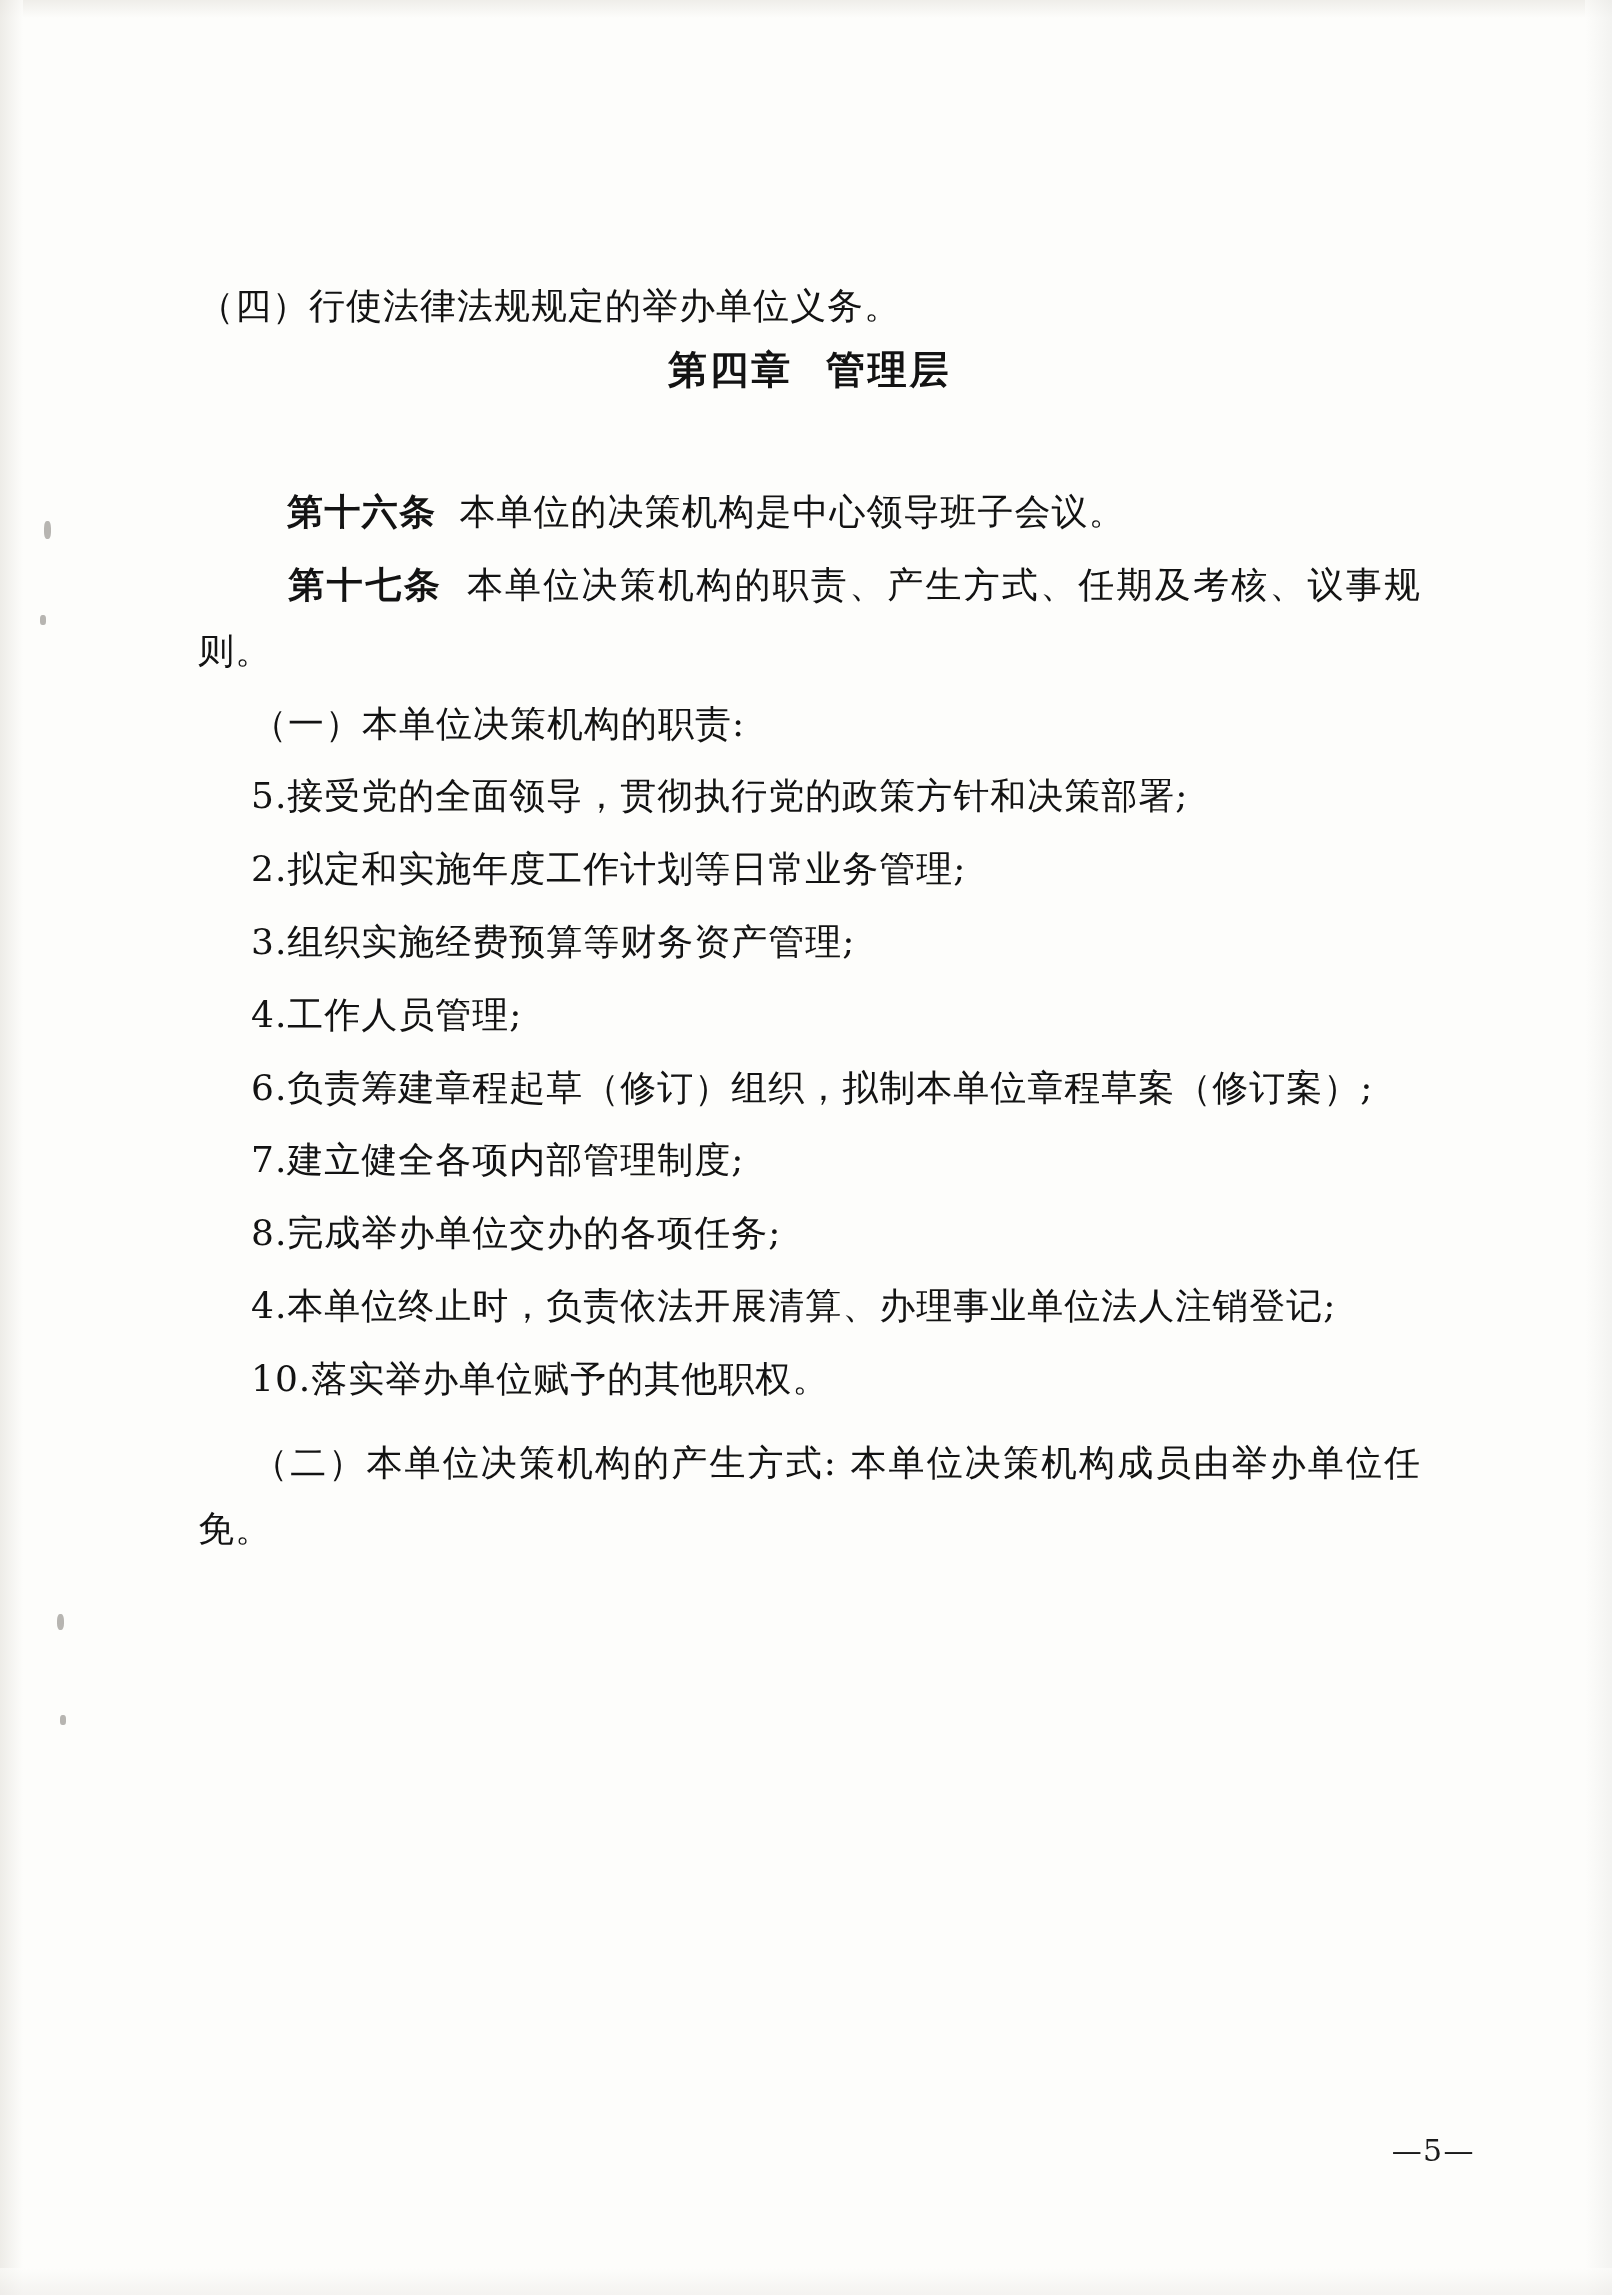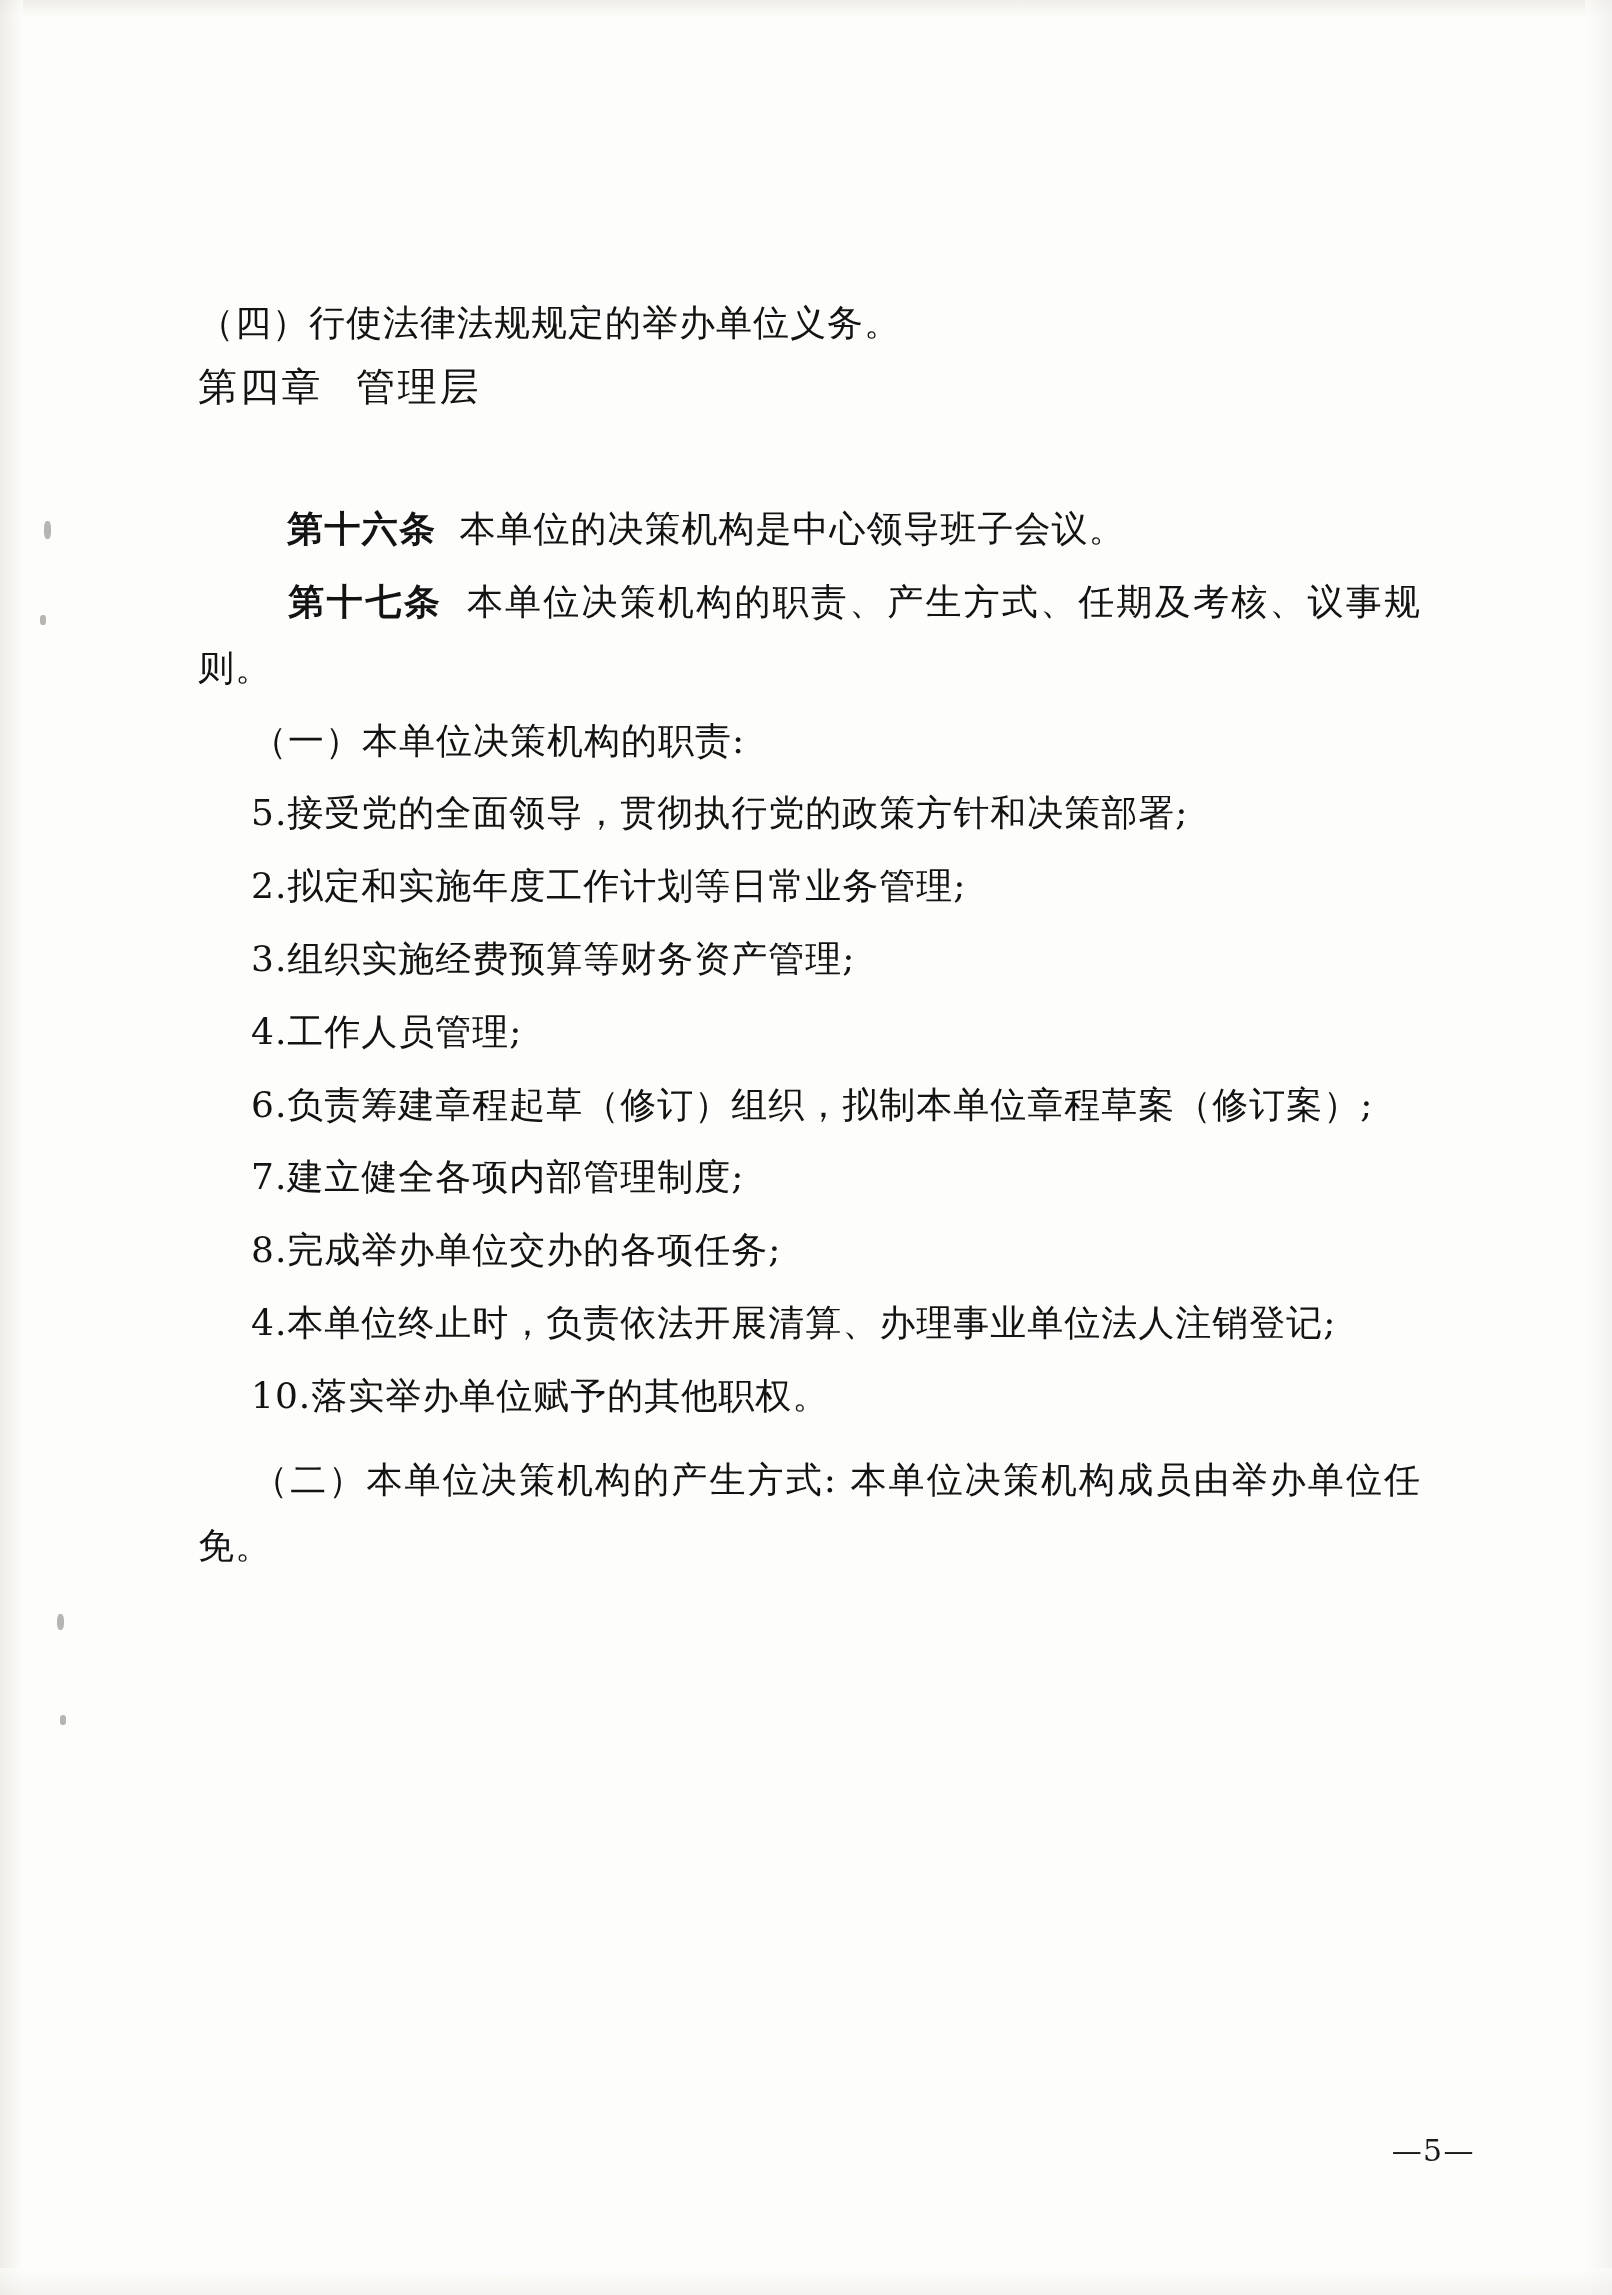--- a/index.html
+++ b/index.html
@@ -52,43 +52,44 @@
     left: 0; bottom: 0;
     width: 1612px; height: 27px;
     background: linear-gradient(to top, #eeece9 0%, #fdfdfb 100%);
     opacity: .6;
   }
 
   
   .content {
     position: absolute;
     left: 198px;
-    top: 290px;
+    top: 273px;
     width: 1223px;
     color: #131313;
   }
 
   .para {
     font-size: 36px;
     line-height: 66px;
     letter-spacing: 1px;
     margin: 0 0 0 0;
     text-align: justify;
     font-family: "DejaVu Serif", serif;
   }
 
   
   .sp-xl { margin-top: 79px; }
   .sp-m  { margin-top: 18px; }
   .sp-s  { margin-top: 6.8px; }
 
   .chapter-title {
+    text-align: center;
     font-size: 39px;
     line-height: 61px;
-    font-weight: normal;
+    font-weight: bold;
     letter-spacing: 2.7px;
     margin: 0;
     font-family: "DejaVu Sans", sans-serif;
   }
   .chapter-title .gap {
     display: inline-block;
     width: 33px;
   }
 
   .art-label {

